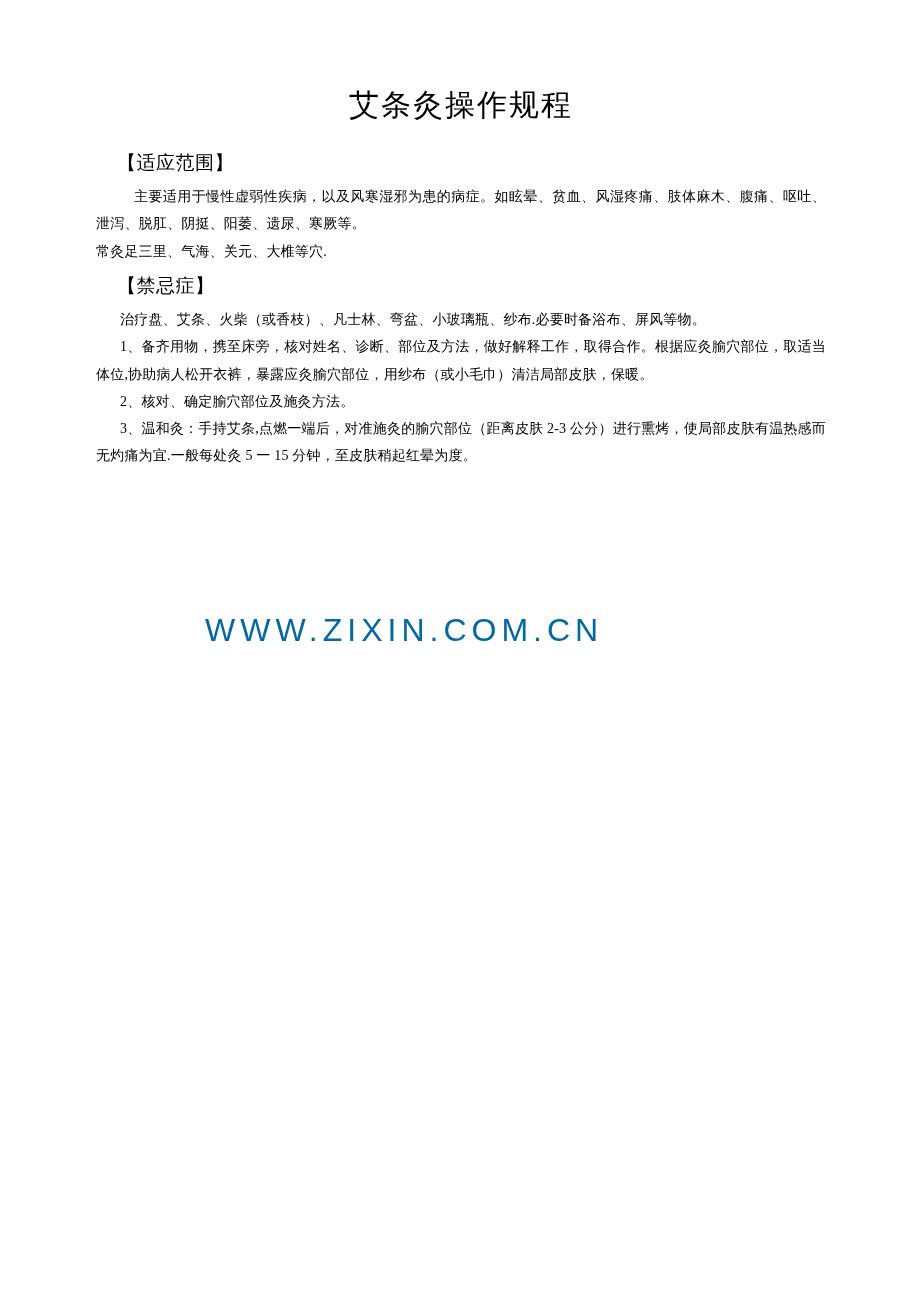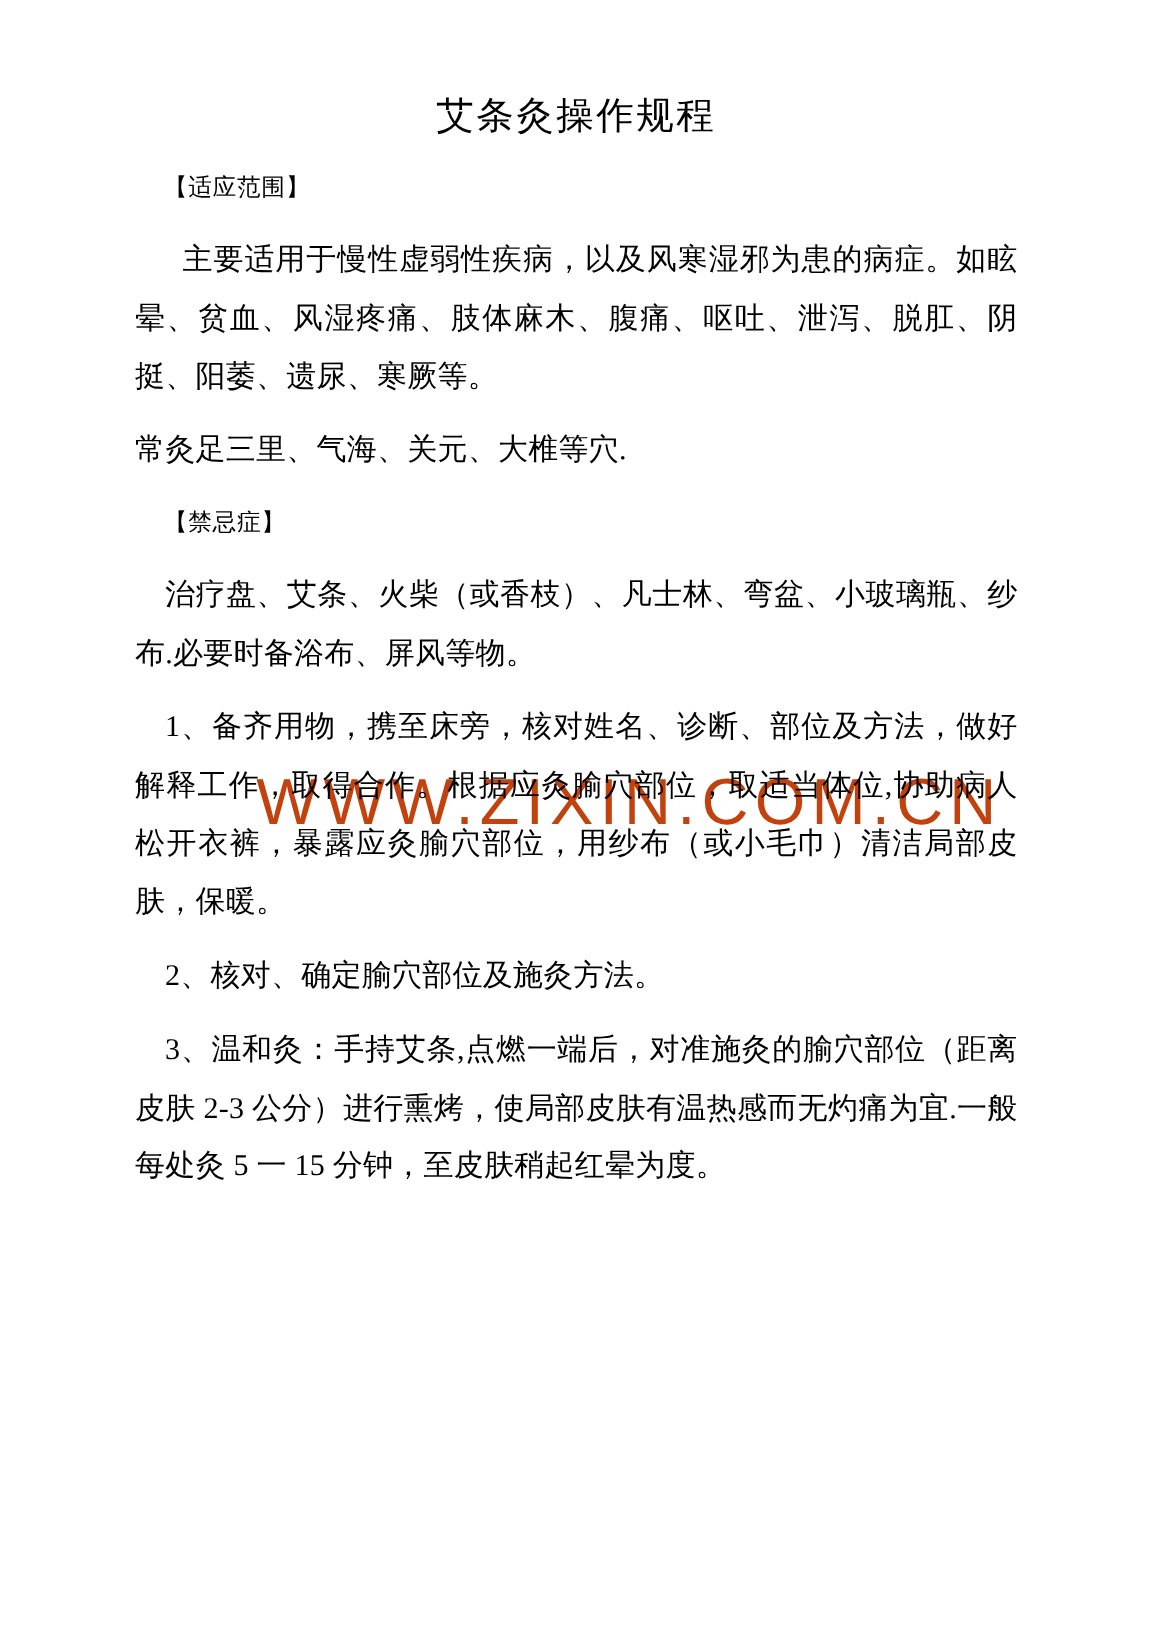--- a/index.html
+++ b/index.html
@@ -15,46 +15,46 @@
     position: relative;
     width: 920px;
     height: 1302px;
     margin: 0 auto;
     background: #ffffff;
     overflow: hidden;
   }
   .content {
     position: absolute;
     left: 96px;
-    top: 72px;
+    top: 84px;
     width: 730px;
   }
   .doc-title {
     text-align: center;
     font-size: 30px;
     line-height: 1.4;
     letter-spacing: 2px;
     margin: 0 0 18px 0;
     font-weight: normal;
     font-family: "DejaVu Serif", "Liberation Serif", serif;
   }
   .section-head {
     font-size: 19px;
     line-height: 1.95;
-    margin: 16px;
+    margin: 2px;
     text-indent: 19px;
     letter-spacing: 0.5px;
   }
   .section-head.flush {
     text-indent: 0;
   }
   p.para {
-    font-size: 24px;
+    font-size: 14px;
     line-height: 1.95;
-    margin: 12px;
+    margin: 0;
     text-indent: 38px;
     text-align: justify;
     text-justify: inter-ideograph;
     letter-spacing: 0.2px;
   }
   p.para.noindent {
     text-indent: 0;
   }
   p.para.indent-small {
     text-indent: 24px;
@@ -64,23 +64,23 @@
     left: 0;
     top: 0;
     width: 920px;
     height: 1302px;
     pointer-events: none;
   }
   .watermark span {
     position: absolute;
     left: 205px;
     top: 612px;
-    font-size: 52px;
+    font-size: 32px;
     letter-spacing: 5px;
-    color: #c2410c;
+    color: #0369a1;
     font-family: "Liberation Sans", sans-serif;
     white-space: nowrap;
   }
 </style>
 </head>
 <body>
 
 <div class="page">
 
   <div class="watermark">

